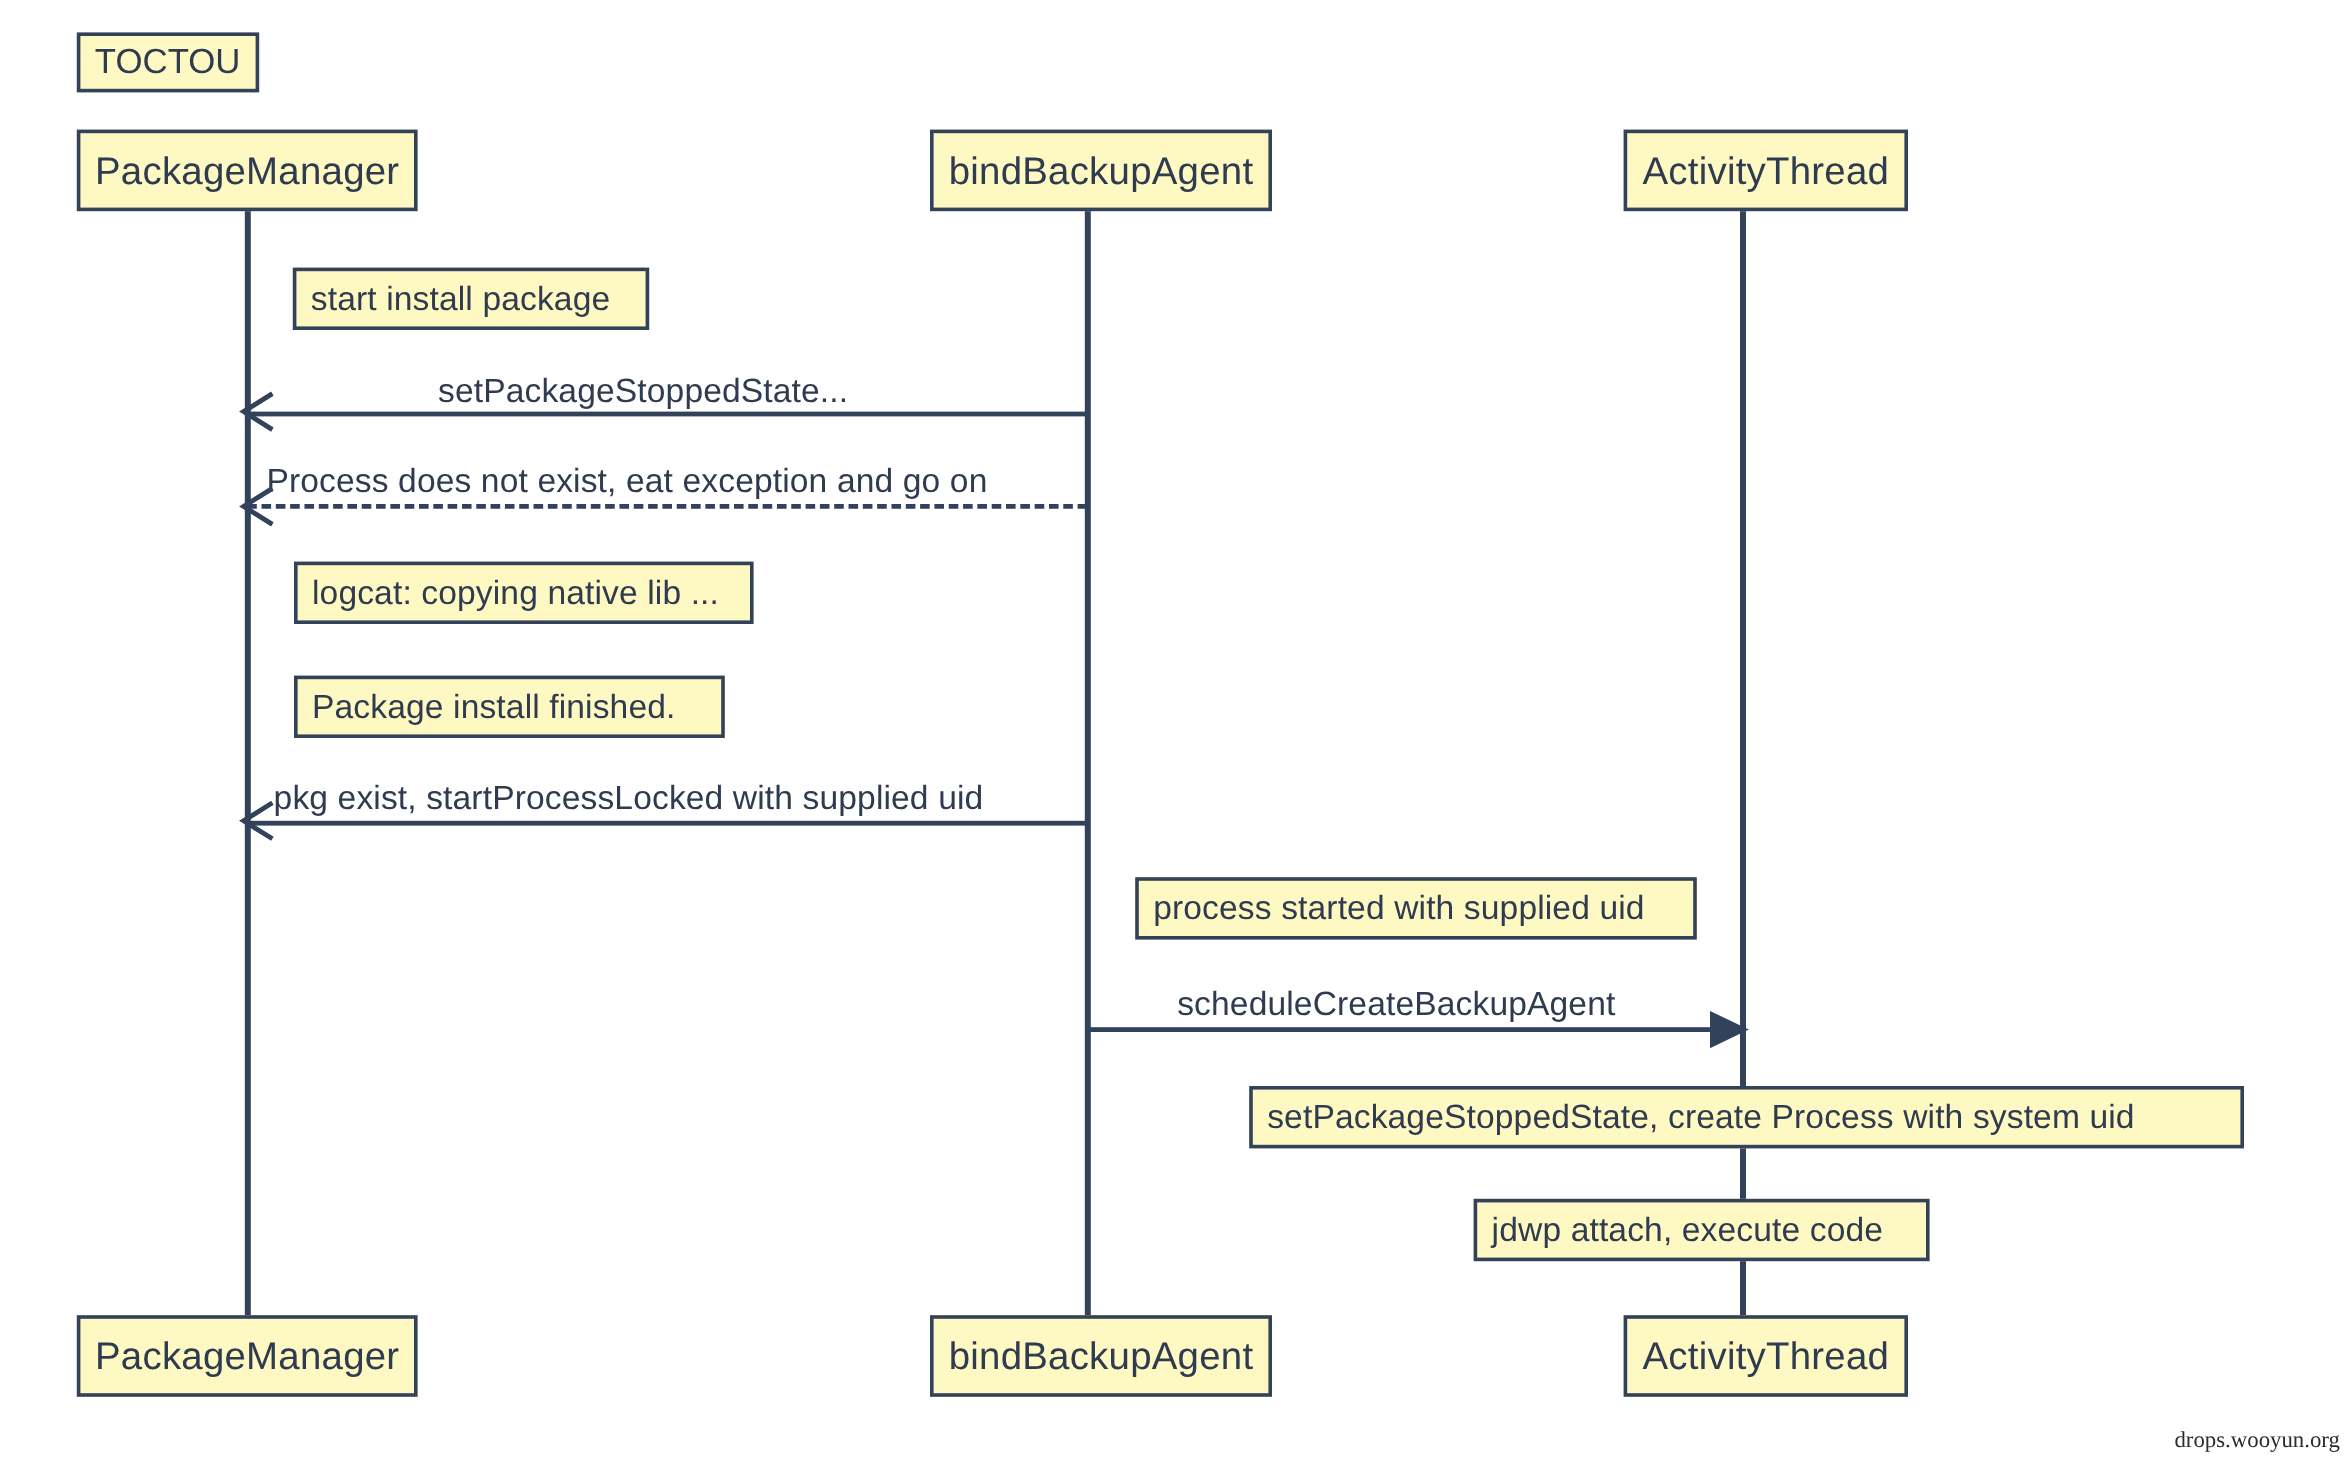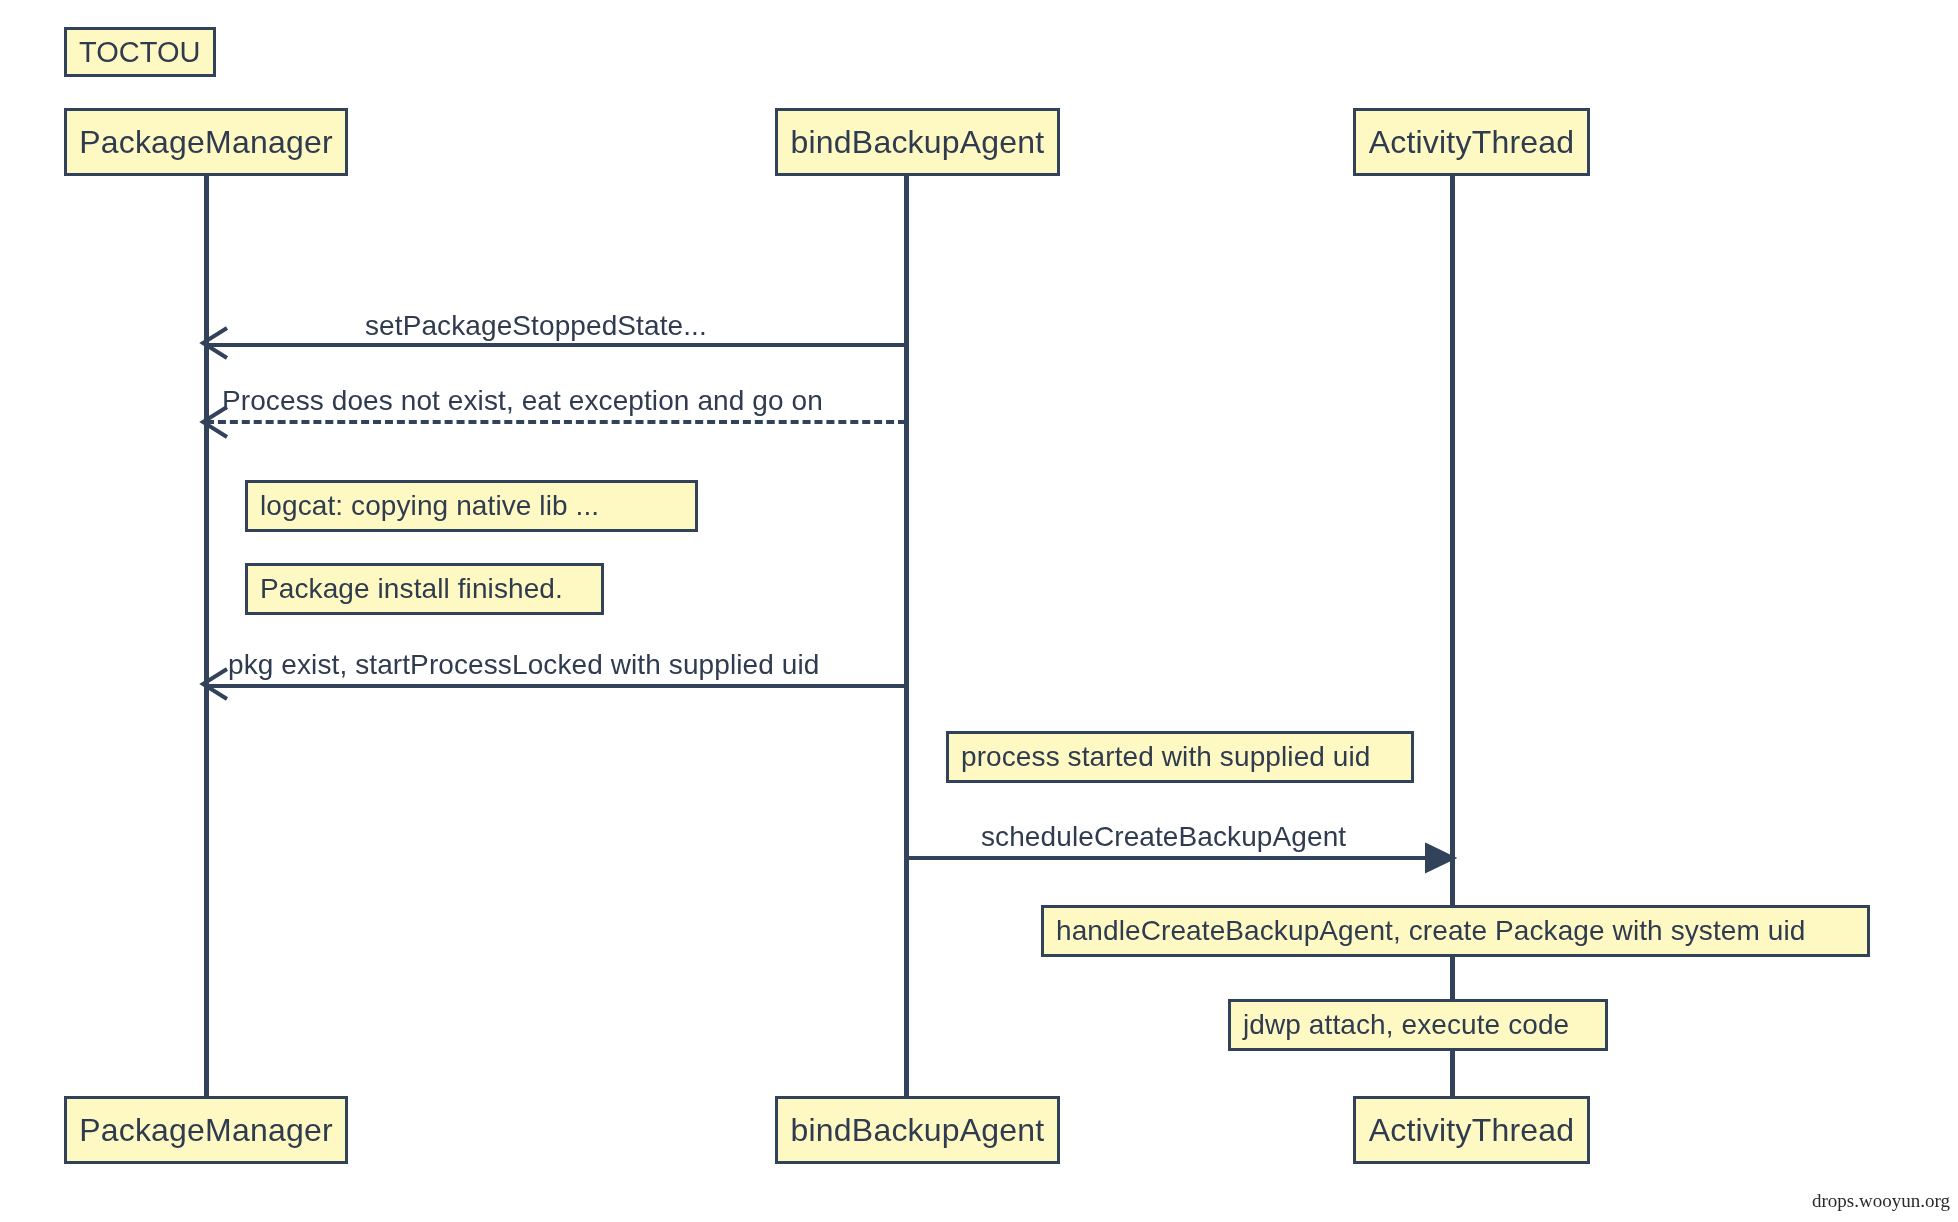--- a/index.html
+++ b/index.html
@@ -97,20 +97,23 @@
   <div class="box participant" style="left:64px; top:108px; width:284px; height:68px;">
     <span>PackageManager</span>
   </div>
   <div class="box participant" style="left:775px; top:108px; width:285px; height:68px;">
     <span>bindBackupAgent</span>
   </div>
   <div class="box participant" style="left:1353px; top:108px; width:237px; height:68px;">
     <span>ActivityThread</span>
   </div>
 
+  <div class="box note" style="left:244px; top:223px; width:297px; height:52px;">
+    <span>start install package</span>
+  </div>
 
   <div class="msg-label" style="left:365px; top:310px;">
     <span>setPackageStoppedState...</span>
   </div>
   <div class="msg-line" style="left:206px; top:343px; width:700px;"></div>
   <div class="arrowhead" style="left:197px; top:326px;">
     <svg width="34" height="34" viewBox="0 0 34 34">
       <polyline points="30,2 6,17 30,32" fill="none" stroke="#33425b" stroke-width="4"></polyline>
     </svg>
   </div>
@@ -118,21 +121,21 @@
   <div class="msg-label" style="left:222px; top:385px;">
     <span>Process does not exist, eat exception and go on</span>
   </div>
   <div class="msg-line dashed" style="left:206px; top:420px; width:700px;"></div>
   <div class="arrowhead" style="left:197px; top:405px;">
     <svg width="34" height="34" viewBox="0 0 34 34">
       <polyline points="30,2 6,17 30,32" fill="none" stroke="#33425b" stroke-width="4"></polyline>
     </svg>
   </div>
 
-  <div class="box note" style="left:245px; top:480px; width:453px; height:52px;">
+  <div class="box note" style="left:245px; top:468px; width:383px; height:52px;">
     <span>logcat: copying native lib ...</span>
   </div>
 
   <div class="box note" style="left:245px; top:563px; width:359px; height:52px;">
     <span>Package install finished.</span>
   </div>
 
   <div class="msg-label" style="left:228px; top:649px;">
     <span>pkg exist, startProcessLocked with supplied uid</span>
   </div>
@@ -151,21 +154,21 @@
     <span>scheduleCreateBackupAgent</span>
   </div>
   <div class="msg-line" style="left:906px; top:856px; width:546px;"></div>
   <div class="arrowhead" style="left:1424px; top:841px;">
     <svg width="34" height="34" viewBox="0 0 34 34">
       <polygon points="2,3 31,17 2,31" fill="#33425b" stroke="#33425b" stroke-width="2"></polygon>
     </svg>
   </div>
 
   <div class="box note" style="left:1041px; top:905px; width:829px; height:52px;">
-    <span>handleCreateBackupAgent, create Package with system uid</span>
+    <span>setPackageStoppedState, create Process with system uid</span>
   </div>
 
   <div class="box note" style="left:1228px; top:999px; width:380px; height:52px;">
     <span>jdwp attach, execute code</span>
   </div>
 
   <div class="box participant" style="left:64px; top:1096px; width:284px; height:68px;">
     <span>PackageManager</span>
   </div>
   <div class="box participant" style="left:775px; top:1096px; width:285px; height:68px;">

